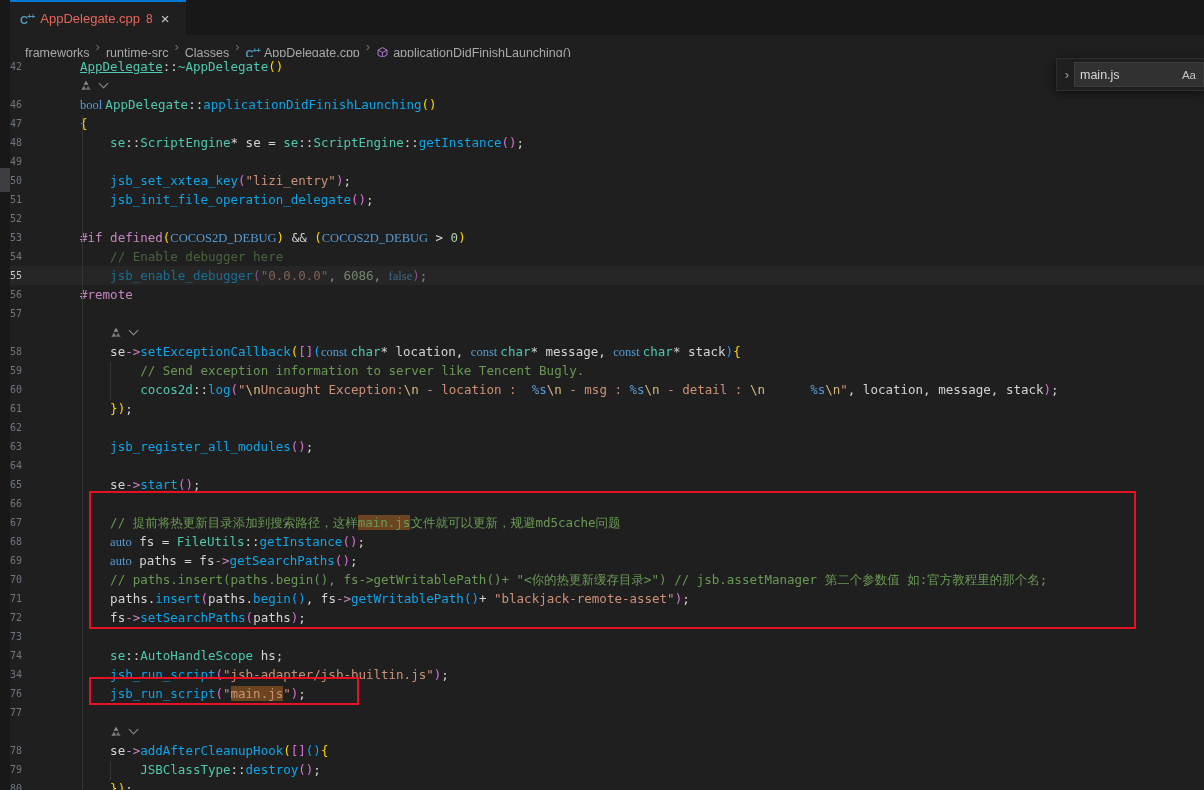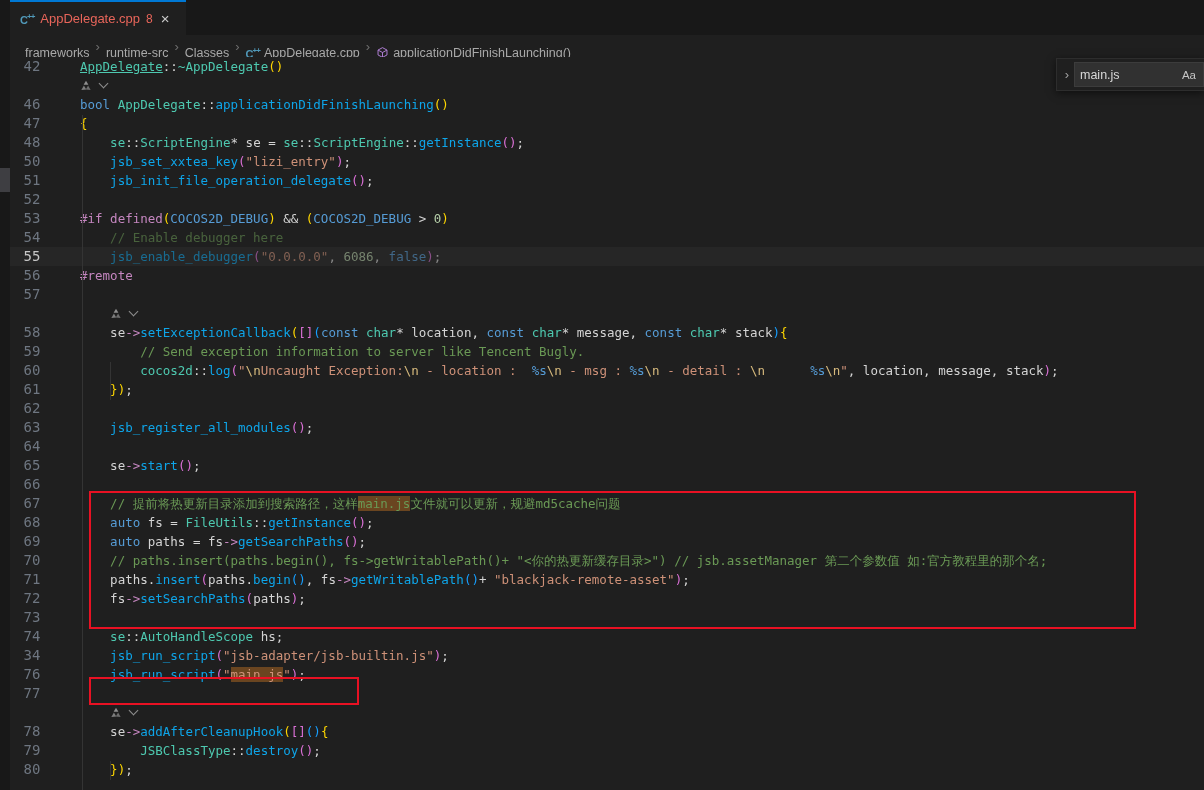--- a/index.html
+++ b/index.html
@@ -26,27 +26,27 @@
 
   
   .left-strip { position:absolute; left:0; top:35px; width:10px; height:755px; background:#181818; }
   .strip-marker { position:absolute; left:0; top:133px; width:10px; height:24px; background:#3e3e42; }
 
   
   .editor { position:absolute; left:10px; top:57px; right:0; bottom:0; background:#1f1f1f;
     font-family:"DejaVu Sans Mono", monospace; font-size:12.5px; }
   .row { height:19px; line-height:19px; display:flex; white-space:pre; }
   .row.active { background:#262626; }
-  .gutter { width:44px; flex:none; text-align:center; color:#6e7681; font-size:14px; }
+  .gutter { width:44px; flex:none; text-align:left; color:#6e7681; font-size:10px; }
   .row.active .gutter { color:#c6c6c6; }
   .content { padding-left:26px; flex:1; overflow:hidden; }
   .content.dim .seg { opacity:0.55; }
 
   .seg.pl  { color:#d4d4d4; }
-  .seg.kw  { color:#569cd6; }
+  .seg.kw  { color:#569cd6;font-family:Liberation Serif, serif; }
   .seg.cls { color:#4ec9b0; }
   .seg.fn  { color:#0ea5e9; }
   .seg.str { color:#ce9178; }
   .seg.esc { color:#d7ba7d; }
   .seg.fmt { color:#569cd6; }
   .seg.num { color:#b5cea8; }
   .seg.cmt { color:#6a9955; }
   .seg.pp  { color:#c586c0; }
   .seg.b1  { color:#ffd700; }
   .seg.b2  { color:#da70d6; }
@@ -127,20 +127,21 @@
     <div id="rows">
         <div class="row"><div class="gutter">42</div><div class="content"><span class="seg cls u">AppDelegate</span><span class="seg pl">::</span><span class="seg cls">~AppDelegate</span><span class="seg b1">()</span></div></div>
         <div class="row"><div class="gutter"></div><div class="content"><span class="lens-wrap" style="margin-left: 0px;"><svg width="12" height="12" viewBox="0 0 16 16" fill="#8f8f8f">
                 <path d="M8 1l3.2 5.2H4.8z"></path>
                 <path d="M1.8 13.4l3.4-6 3.1 5.4z" opacity=".85"></path>
                 <path d="M14.2 13.4L10.8 7.4l-3.1 5.4z" opacity=".7"></path>
               </svg><span class="lens-chev"></span></span></div></div>
         <div class="row"><div class="gutter">46</div><div class="content"><span class="seg kw">bool </span><span class="seg cls">AppDelegate</span><span class="seg pl">::</span><span class="seg fn">applicationDidFinishLaunching</span><span class="seg b1">()</span></div></div>
         <div class="row"><div class="gutter">47</div><div class="content"><span class="seg b1">{</span></div></div>
         <div class="row"><div class="gutter">48</div><div class="content"><span class="seg pl">    </span><span class="seg cls">se</span><span class="seg pl">::</span><span class="seg cls">ScriptEngine</span><span class="seg pl">* </span><span class="seg pl">se</span><span class="seg pl"> = </span><span class="seg cls">se</span><span class="seg pl">::</span><span class="seg cls">ScriptEngine</span><span class="seg pl">::</span><span class="seg fn">getInstance</span><span class="seg b2">()</span><span class="seg pl">;</span></div></div>
+        <div class="row"><div class="gutter">49</div><div class="content"></div></div>
         <div class="row"><div class="gutter">50</div><div class="content"><span class="seg pl">    </span><span class="seg fn">jsb_set_xxtea_key</span><span class="seg b2">(</span><span class="seg str">"lizi_entry"</span><span class="seg b2">)</span><span class="seg pl">;</span></div></div>
         <div class="row"><div class="gutter">51</div><div class="content"><span class="seg pl">    </span><span class="seg fn">jsb_init_file_operation_delegate</span><span class="seg b2">()</span><span class="seg pl">;</span></div></div>
         <div class="row"><div class="gutter">52</div><div class="content"></div></div>
         <div class="row"><div class="gutter">53</div><div class="content"><span class="seg pp">#if defined</span><span class="seg b1">(</span><span class="seg kw">COCOS2D_DEBUG</span><span class="seg b1">)</span><span class="seg pl"> &amp;&amp; </span><span class="seg b1">(</span><span class="seg kw">COCOS2D_DEBUG</span><span class="seg pl"> &gt; </span><span class="seg num">0</span><span class="seg b1">)</span></div></div>
         <div class="row"><div class="gutter">54</div><div class="content dim"><span class="seg pl">    </span><span class="seg cmt">// Enable debugger here</span></div></div>
         <div class="row active"><div class="gutter">55</div><div class="content dim"><span class="seg pl">    </span><span class="seg fn">jsb_enable_debugger</span><span class="seg b2">(</span><span class="seg str">"0.0.0.0"</span><span class="seg pl">, </span><span class="seg num">6086</span><span class="seg pl">, </span><span class="seg kw">false</span><span class="seg b2">)</span><span class="seg pl">;</span></div></div>
         <div class="row"><div class="gutter">56</div><div class="content"><span class="seg pp">#remote</span></div></div>
         <div class="row"><div class="gutter">57</div><div class="content"></div></div>
         <div class="row"><div class="gutter"></div><div class="content"><span class="lens-wrap" style="margin-left: 30px;"><svg width="12" height="12" viewBox="0 0 16 16" fill="#8f8f8f">
                 <path d="M8 1l3.2 5.2H4.8z"></path>

